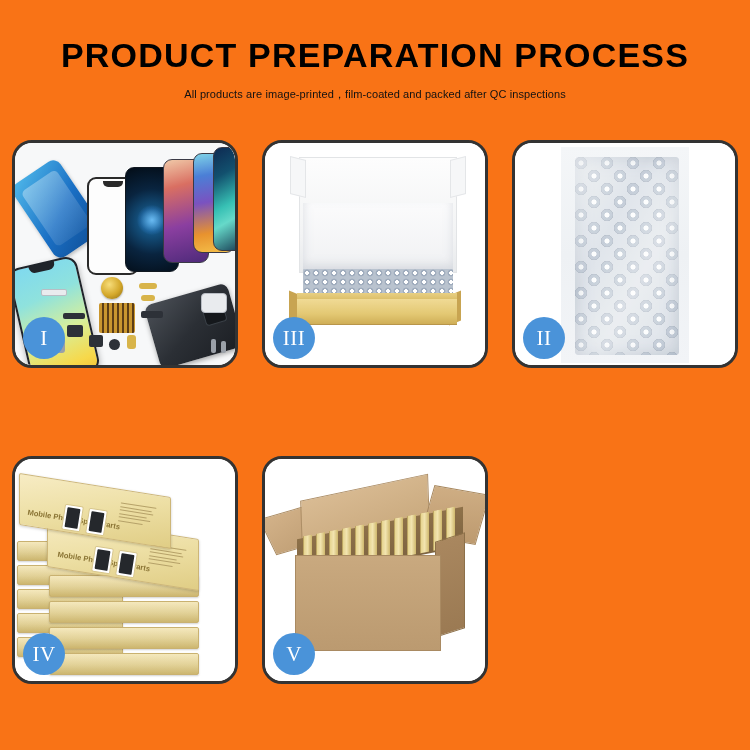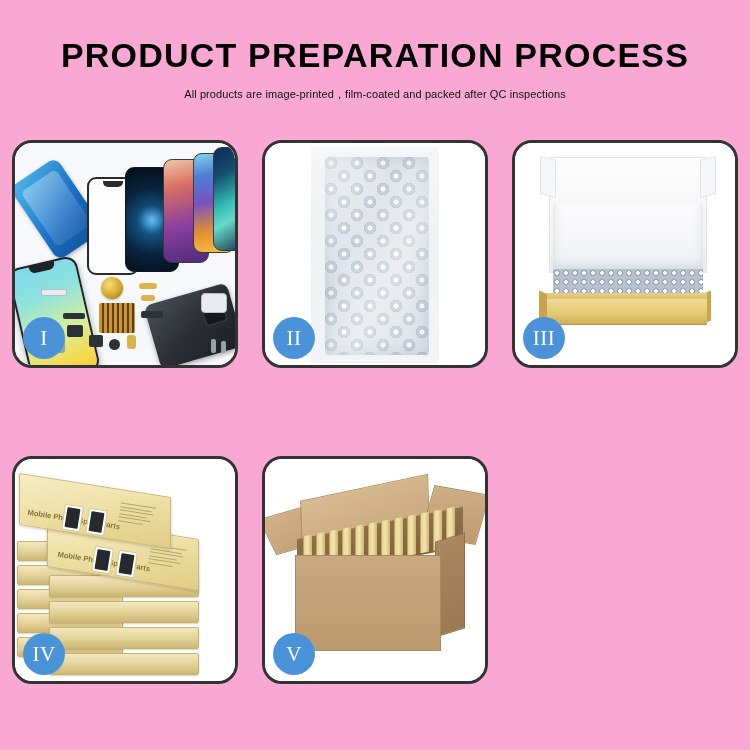--- a/index.html
+++ b/index.html
@@ -2,21 +2,21 @@
 <html><head>
 <meta charset="utf-8">
 <style>
   * { box-sizing: border-box; margin: 0; padding: 0; }
   html, body {
     width: 750px; height: 750px;
     background: #ffffff;
     font-family: "Liberation Sans", sans-serif;
     overflow: hidden;
   }
-  .page { position: relative; width: 750px; height: 750px; background: #f9a8d4; }
+  .page { position: relative; width: 750px; height: 750px; background: #f97316; }
 
   
   .header { position: absolute; left: 0; top: 0; width: 750px; text-align: center; }
   .title {
     font-family: "Liberation Sans", sans-serif;
     font-size: 34px; font-weight: 700; letter-spacing: 1.2px;
     color: #000; margin-top: 38px; line-height: 1.05;
     white-space: nowrap;
   }
   .subtitle {
@@ -350,38 +350,38 @@
         <div class="part f" style="left:112px;top:192px;width:9px;height:14px;"></div>
         <div class="part" style="left:126px;top:168px;width:22px;height:7px;"></div>
         <div class="part g" style="left:196px;top:196px;width:5px;height:14px;border-radius:2px;"></div>
         <div class="part g" style="left:206px;top:198px;width:5px;height:12px;border-radius:2px;"></div>
         <div class="part w" style="left:186px;top:150px;width:26px;height:20px;border-radius:4px;"></div>
       </div>
       <div class="badge">I</div>
     </div>
 
     <div class="panel">
-      <div class="panel-inner p2">
-        <div class="wrapsheet"></div>
-        <div class="bubblecol"></div>
-      </div>
-      <div class="badge">II</div>
-    </div>
-
-    <div class="panel">
       <div class="panel-inner p3">
         <div class="lidback"></div>
         <div class="foam"></div>
         <div class="boxbubbles"></div>
         <div class="kraftleft"></div>
         <div class="kraftright"></div>
         <div class="krafttop"></div>
         <div class="kraftfront"></div>
       </div>
       <div class="badge">III</div>
+    </div>
+
+    <div class="panel">
+      <div class="panel-inner p2">
+        <div class="wrapsheet"></div>
+        <div class="bubblecol"></div>
+      </div>
+      <div class="badge">II</div>
     </div>
 
     <div class="panel">
       <div class="panel-inner p4">
         <div class="stack">
 
           <div class="gbox" style="left:0px;top:70px;width:106px;height:20px;">
               <span class="side"></span>
             </div>
           <div class="gbox" style="left:0px;top:94px;width:106px;height:20px;">

